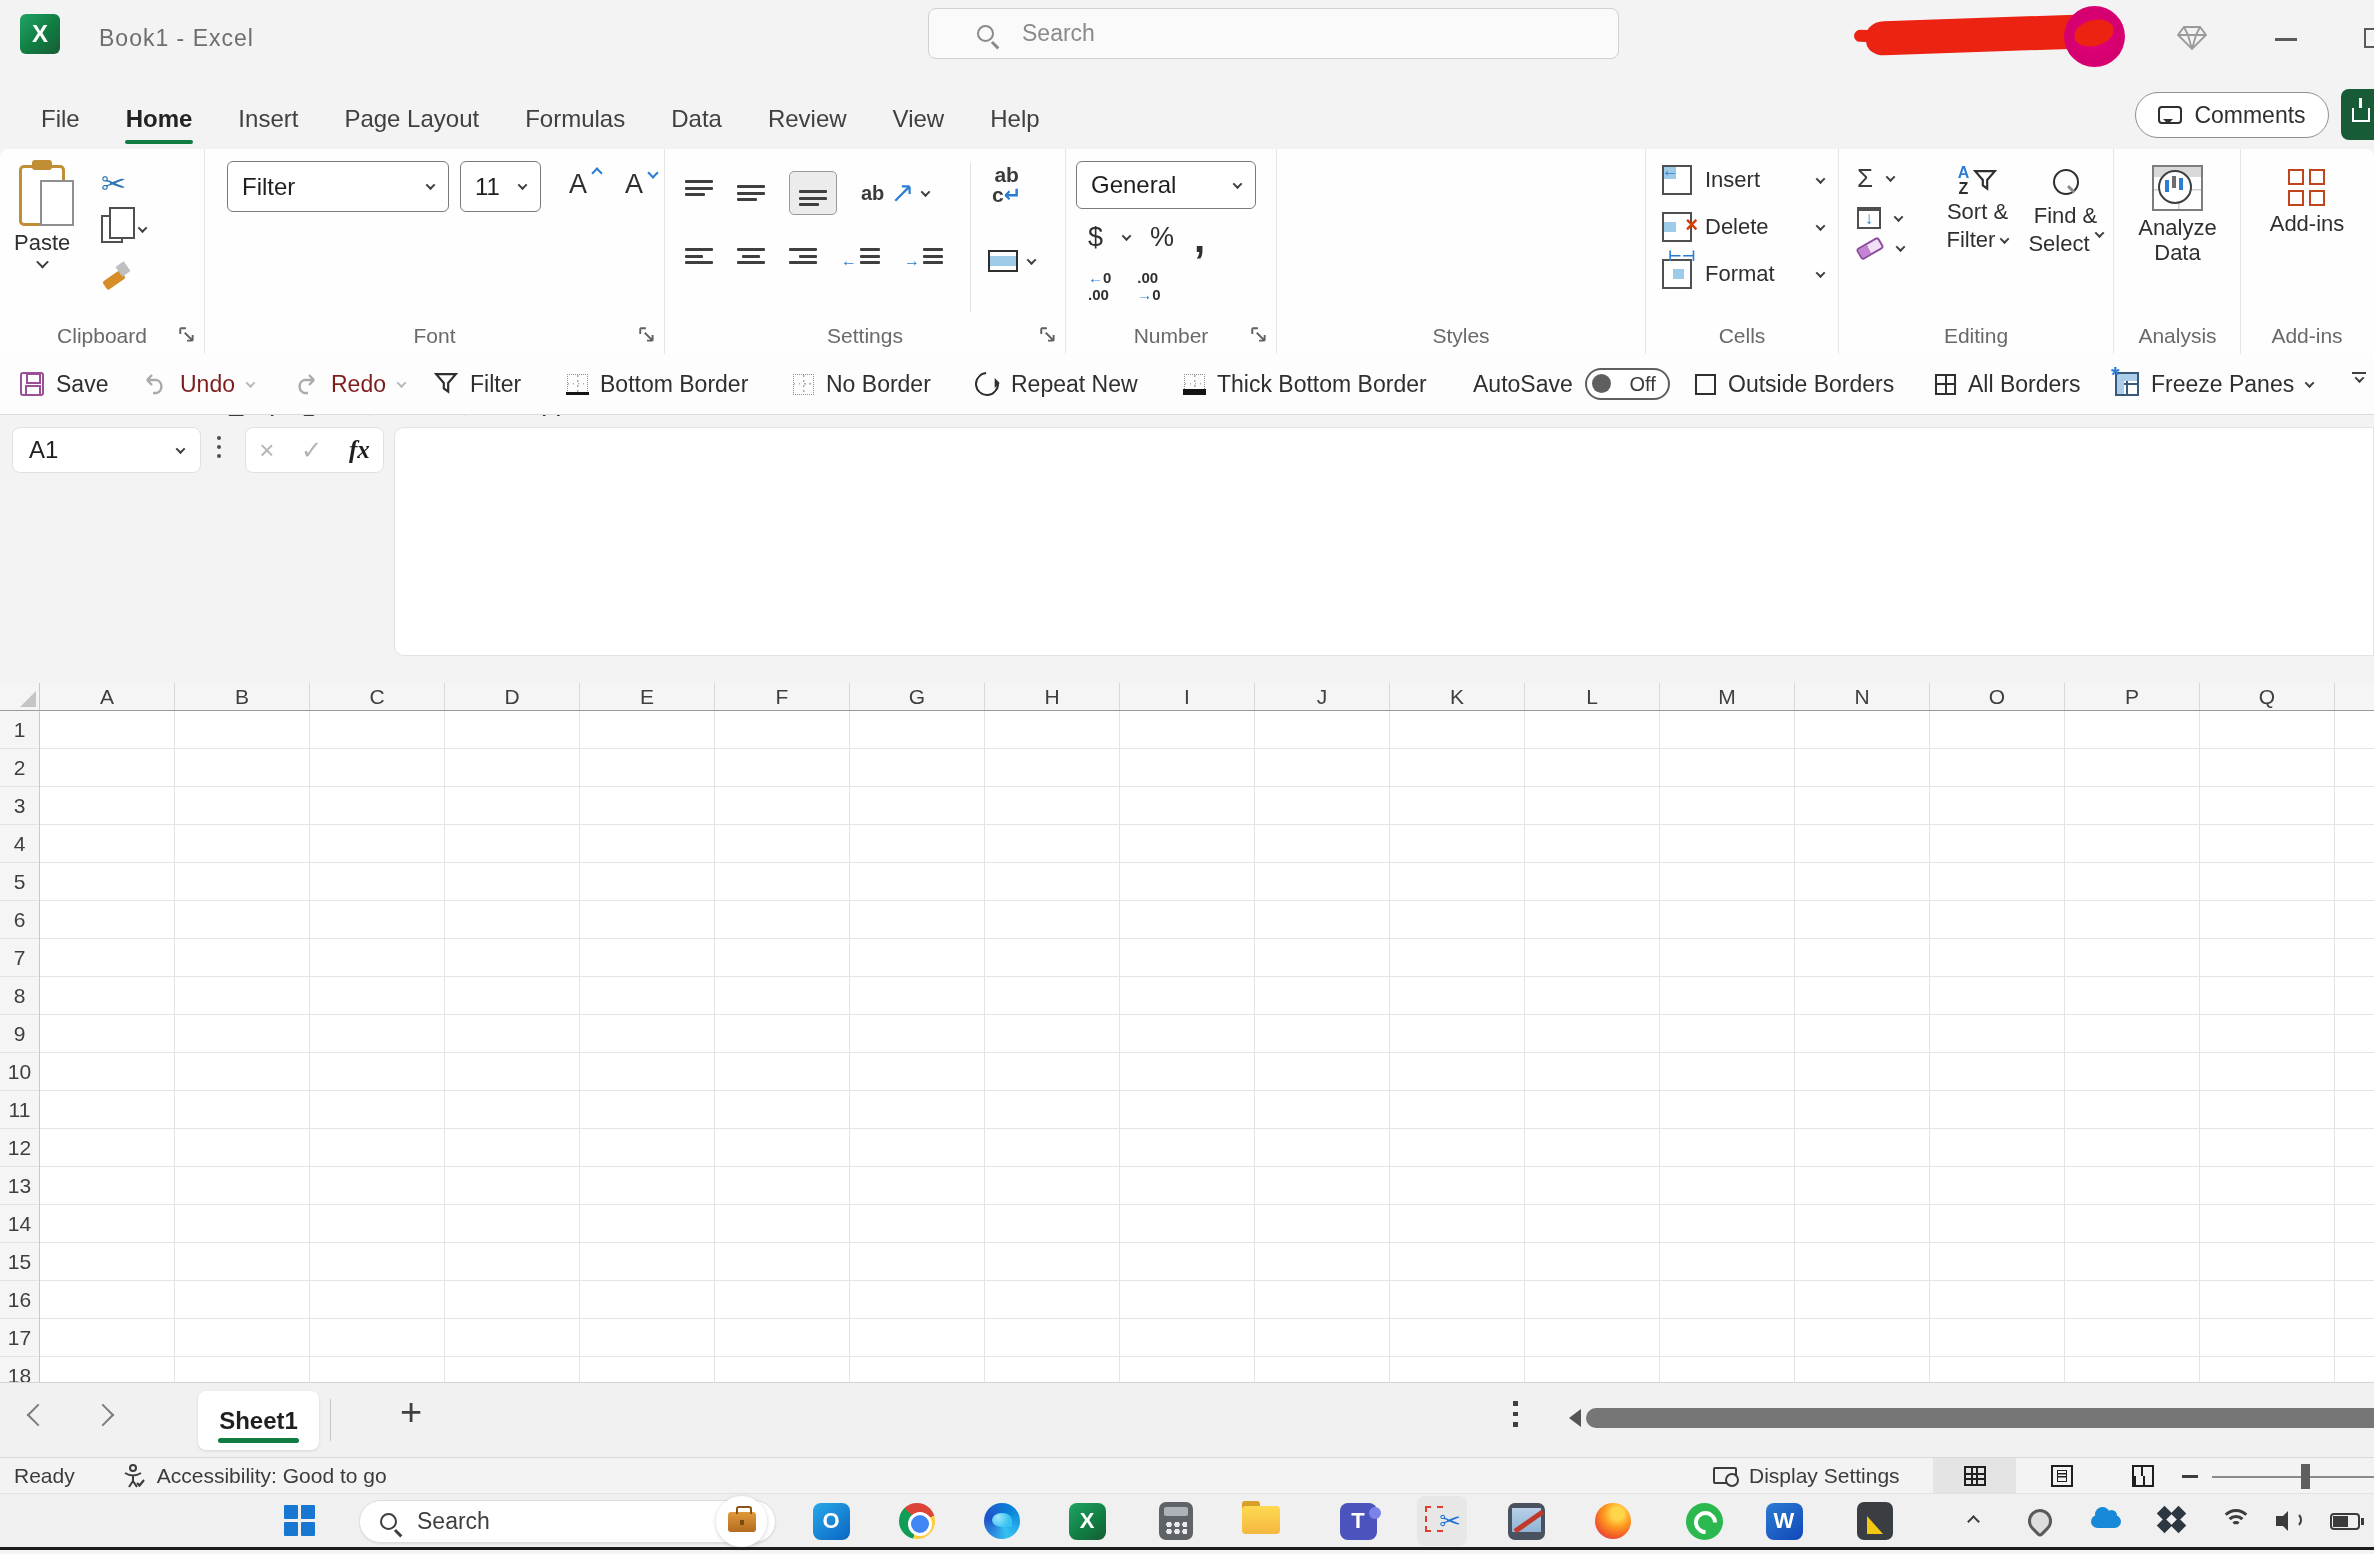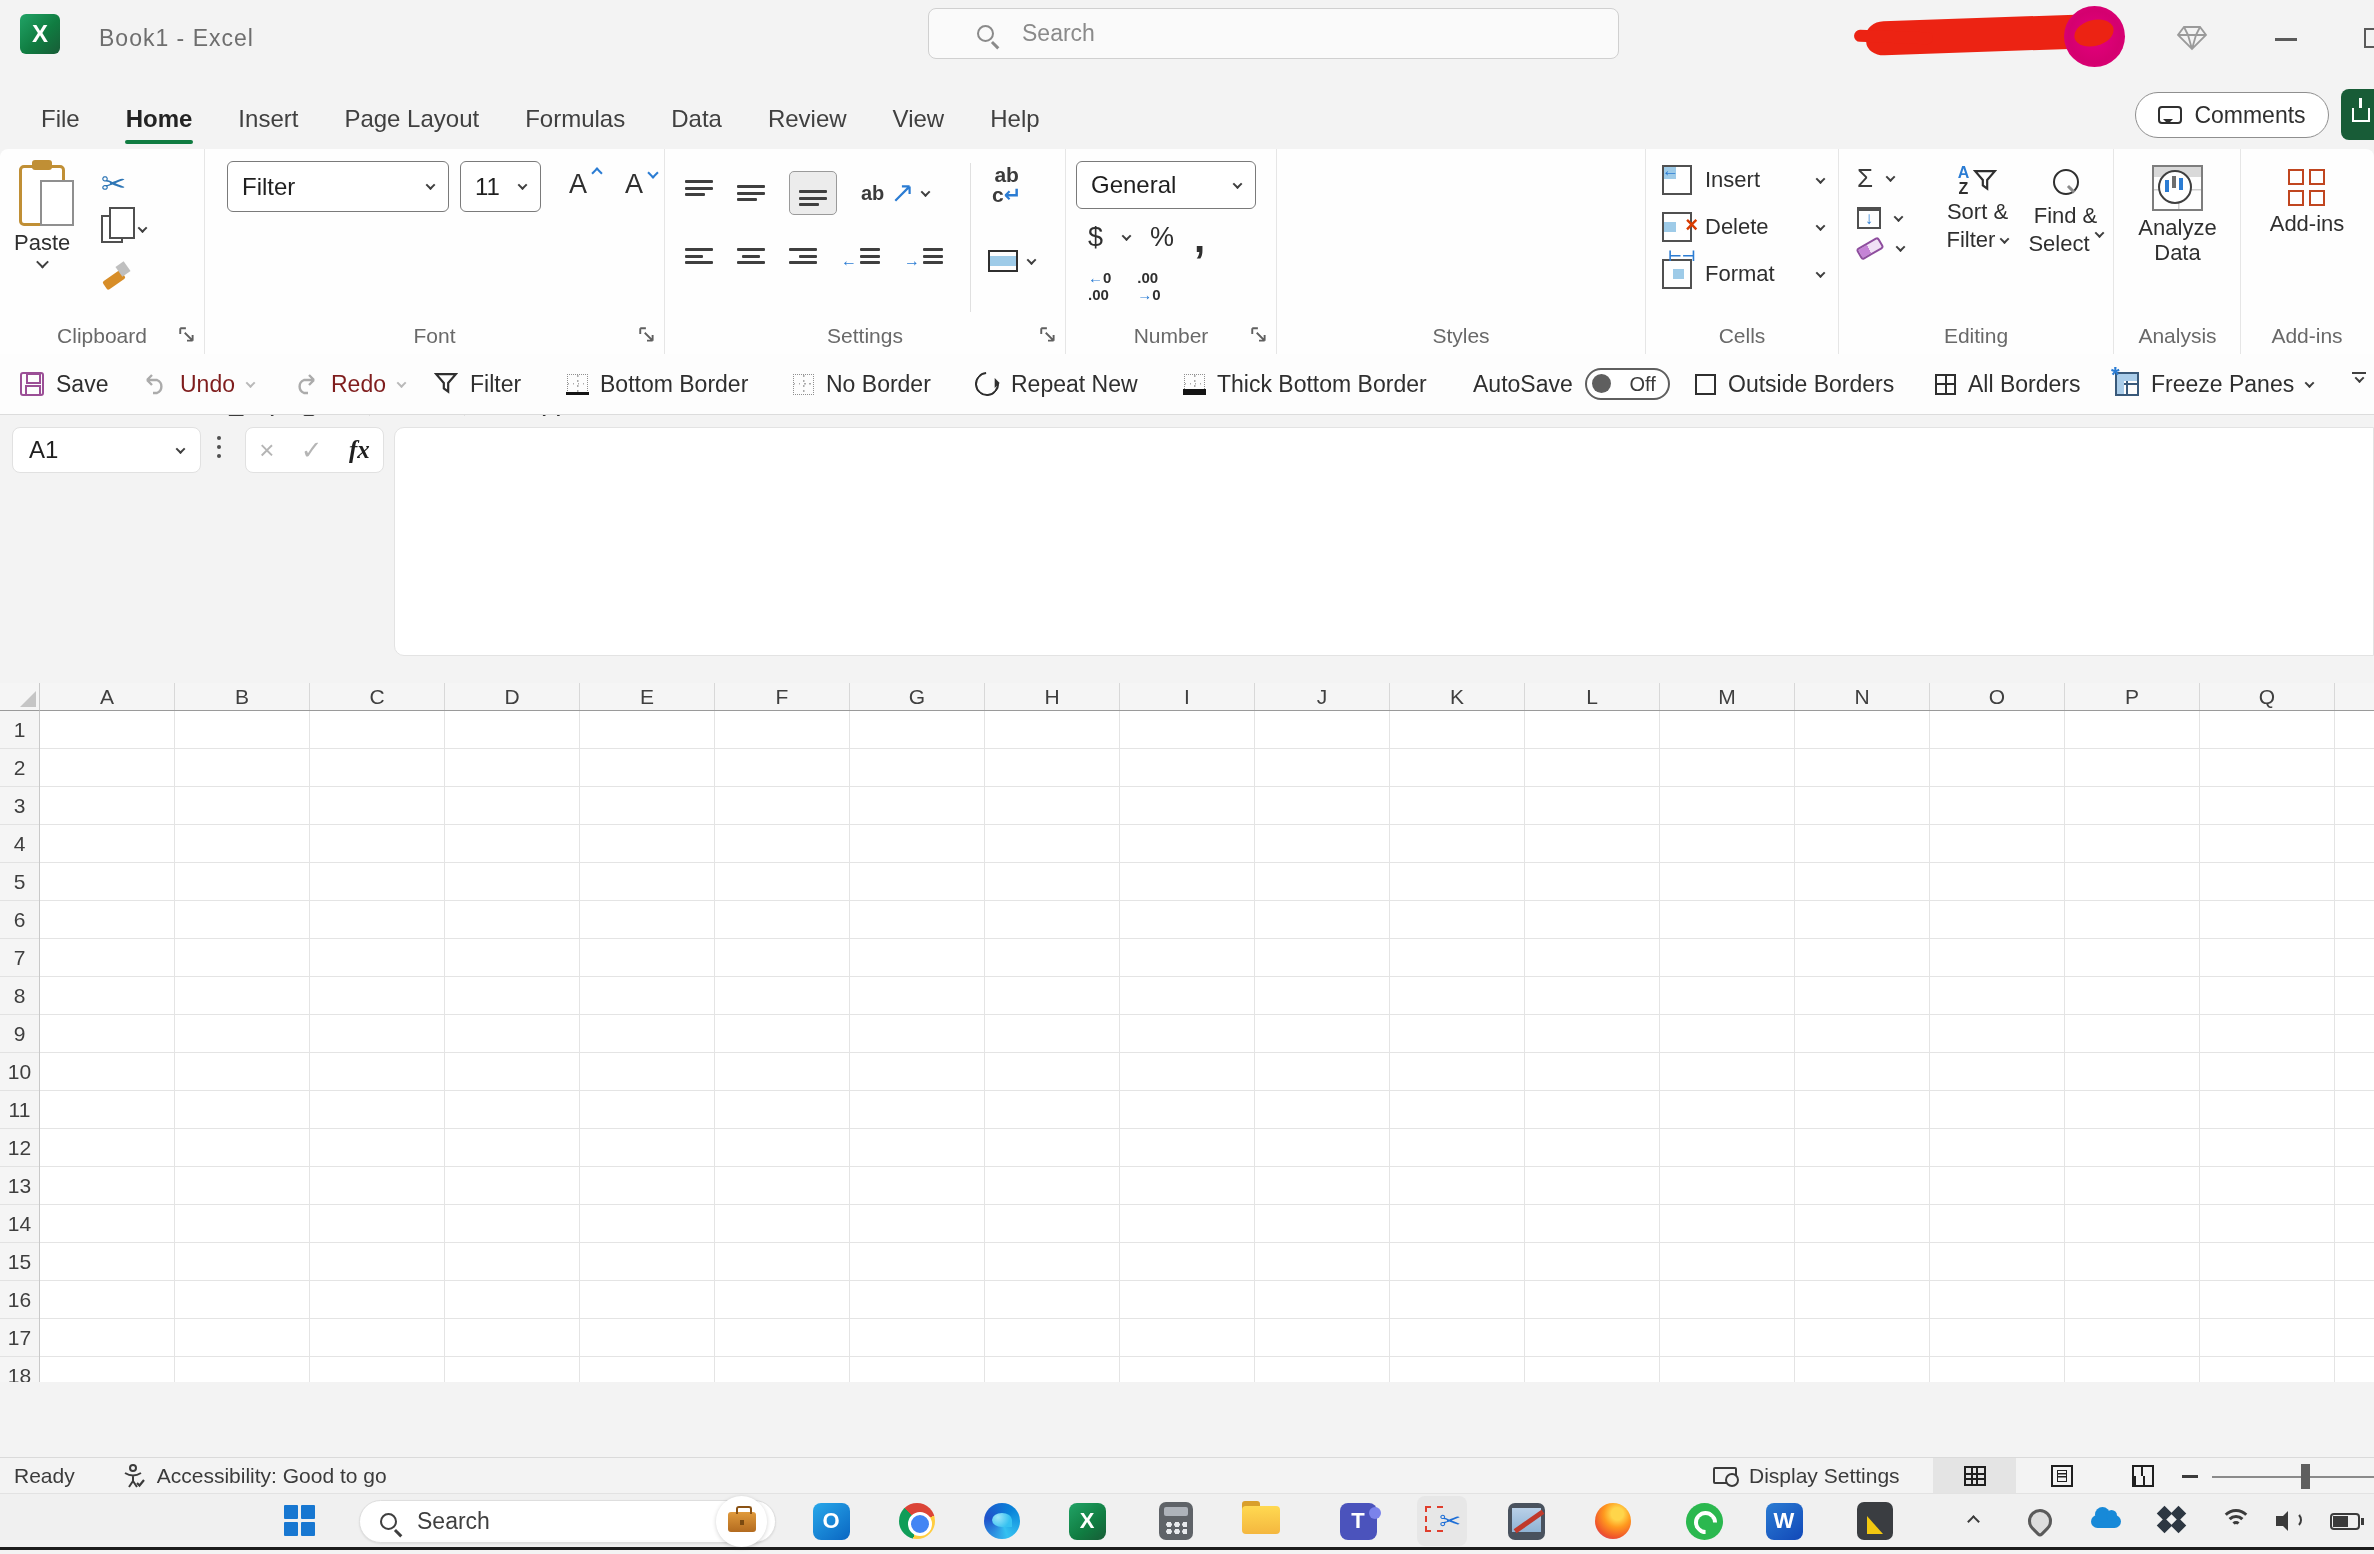--- a/index.html
+++ b/index.html
@@ -667,20 +667,36 @@
         <div class="rowh">13</div>
         <div class="rowh">14</div>
         <div class="rowh">15</div>
         <div class="rowh">16</div>
         <div class="rowh">17</div>
         <div class="rowh">18</div>
       </div>
     <div class="cells"></div>
   </div>
 
+  <div class="tabbar">
+    <span class="tnav left"></span>
+    <span class="tnav right"></span>
+    <div class="sheettab">
+        <span>Sheet1</span>
+      </div>
+    <div class="tabdiv"></div>
+    <span class="addsheet">+</span>
+    <div class="tkebab">
+        <i></i>
+        <i></i>
+        <i></i>
+      </div>
+    <span class="hsb-left"></span>
+    <div class="hsb-thumb"></div>
+  </div>
 
   <div class="statusbar">
     <div class="stleft">
       <span>Ready</span>
       <span class="access">
         <svg width="26" height="26" viewBox="0 0 26 26">
             <circle cx="12" cy="5" r="3" fill="none" stroke="#3b3b3b" stroke-width="2"></circle>
             <path d="M4 10 c5 3 11 3 16 0 M12 12 v6 M12 18 l-4 6 M12 18 l4 6" fill="none" stroke="#3b3b3b" stroke-width="2"></path>
             <path d="M16 20 l2.5 2.5 L23 17" fill="none" stroke="#3b3b3b" stroke-width="2.2"></path>
           </svg>

